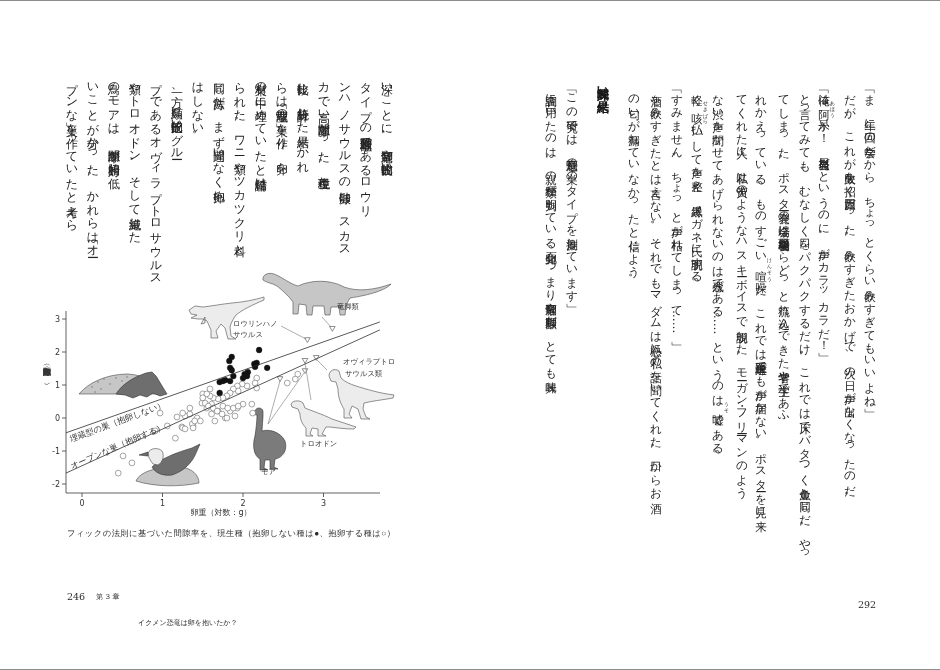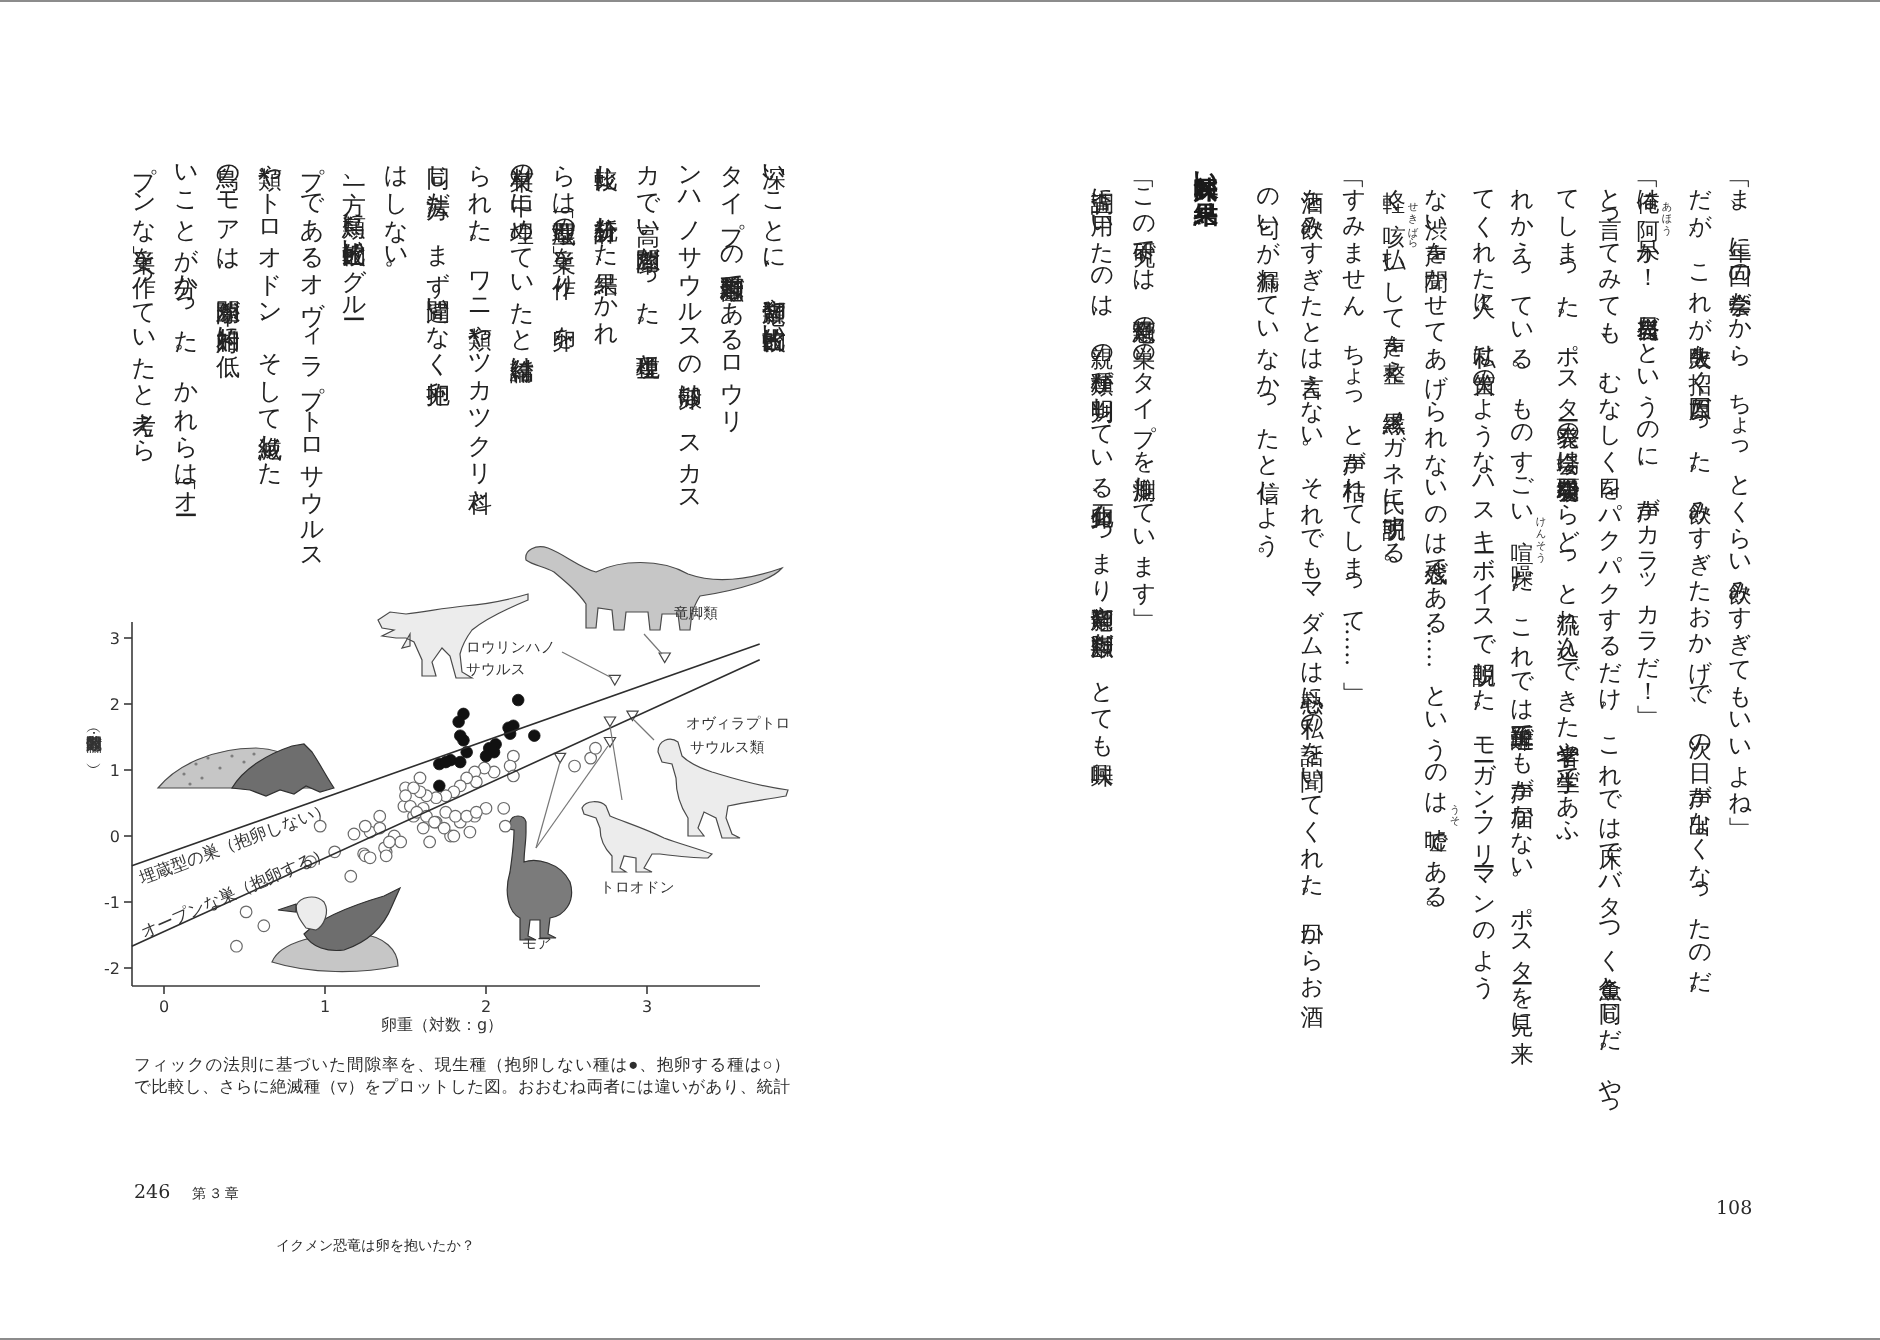--- a/index.html
+++ b/index.html
@@ -227,21 +227,20 @@
       <text class="anno" x="233" y="325">ロウリンハノ</text>
       <text class="anno" x="233" y="336">サウルス</text>
       <text class="anno" x="343" y="363">オヴィラプトロ</text>
       <text class="anno" x="345" y="375">サウルス類</text>
       <text class="anno" x="300" y="445">トロオドン</text>
       <text class="anno" x="261" y="473">モア</text>
     </svg>
 
     <div class="caption">
       <div class="cl just">フィックの法則に基づいた間隙率を、現生種（抱卵しない種は●、抱卵する種は○）</div>
-      <div class="cl just">で比較し、さらに絶滅種（▽）をプロットした図。おおむね両者には違いがあり、統計</div>
     </div>
 
     <div class="folio" style="left:67px;top:590px">246</div>
     <div class="runhead" style="left:96px;top:590px;letter-spacing:1.2px">第３章</div>
     <div class="runhead" style="left:138px;top:616px">イクメン恐竜は卵を抱いたか？</div>
   </div>
 
   <div class="page" id="right-page">
     <div class="col rcol" style="left:390px">「ま、年に一回の学会だから、ちょっとくらい飲みすぎてもいいよね」</div>
     <div class="col rcol" style="left:370px">だが、これが失敗を招く原因だった。飲みすぎたおかげで、次の日、声が出なくなったのだ。</div>
@@ -252,15 +251,15 @@
     <div class="col rcol" style="left:262px">てくれた人々に、私は犬笛のようなハスキーボイスで説明した。モーガン・フリーマンのよう</div>
     <div class="col rcol" style="left:240px"><span>な渋い声を聞かせてあげられないのは残念である……というのは</span><ruby><span>嘘</span><rt>うそ</rt></ruby><span>である。</span></div>
     <div class="col rcol" style="left:219px"><span>軽く</span><ruby><span>咳払</span><rt>せきばら</rt></ruby><span>いして声を整え、黒縁メガネ氏に説明する。</span></div>
     <div class="col rcol" style="left:197px">「すみません、ちょっと声が枯れてしまって……」</div>
     <div class="col rcol" style="left:176px">酒を飲みすぎたとは言えない。それでもマダムは熱心に私の話を聞いてくれた。口からお酒</div>
     <div class="col rcol" style="left:154px">の匂いが漏れていなかったと信じよう。</div>
     <div class="col heading" style="left:123px">興味深い結果</div>
     <div class="col rcol" style="left:92px">「この研究では、恐竜類の巣のタイプを推測しています」</div>
     <div class="col rcol" style="left:71px">調査に用いたのは、親の種類が判明している卵化石、つまり竜脚類や獣脚類だ。とても興味</div>
 
-    <div class="folio" style="left:388px;top:598px">108</div>
+    <div class="folio" style="left:388px;top:598px">292</div>
   </div>
 </div>
 
 </body></html>

